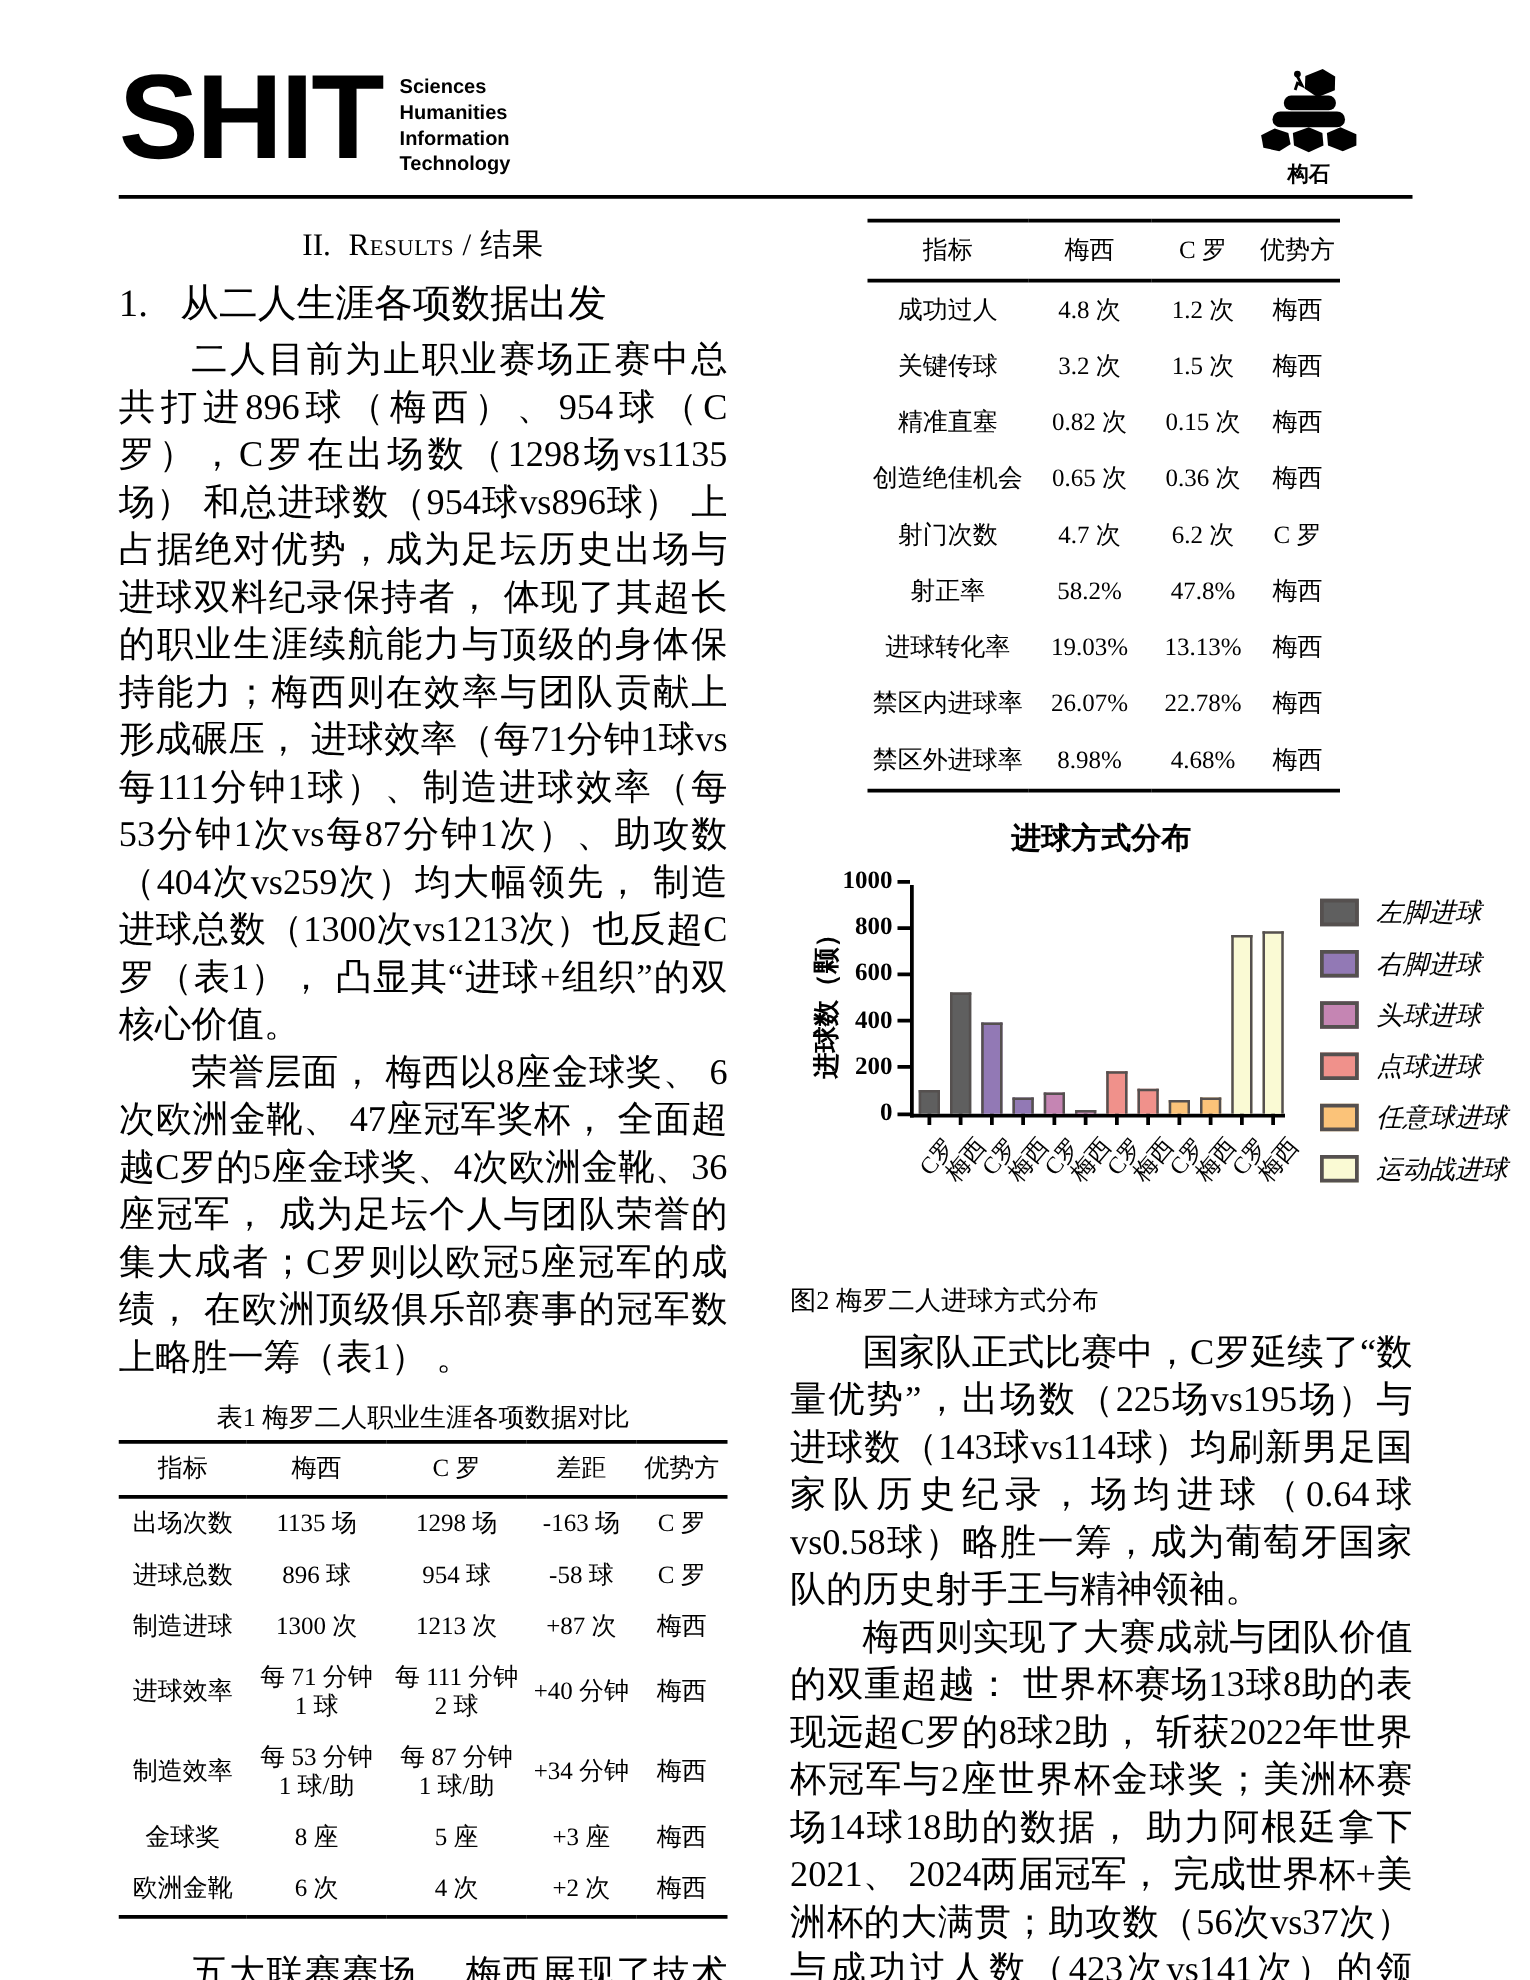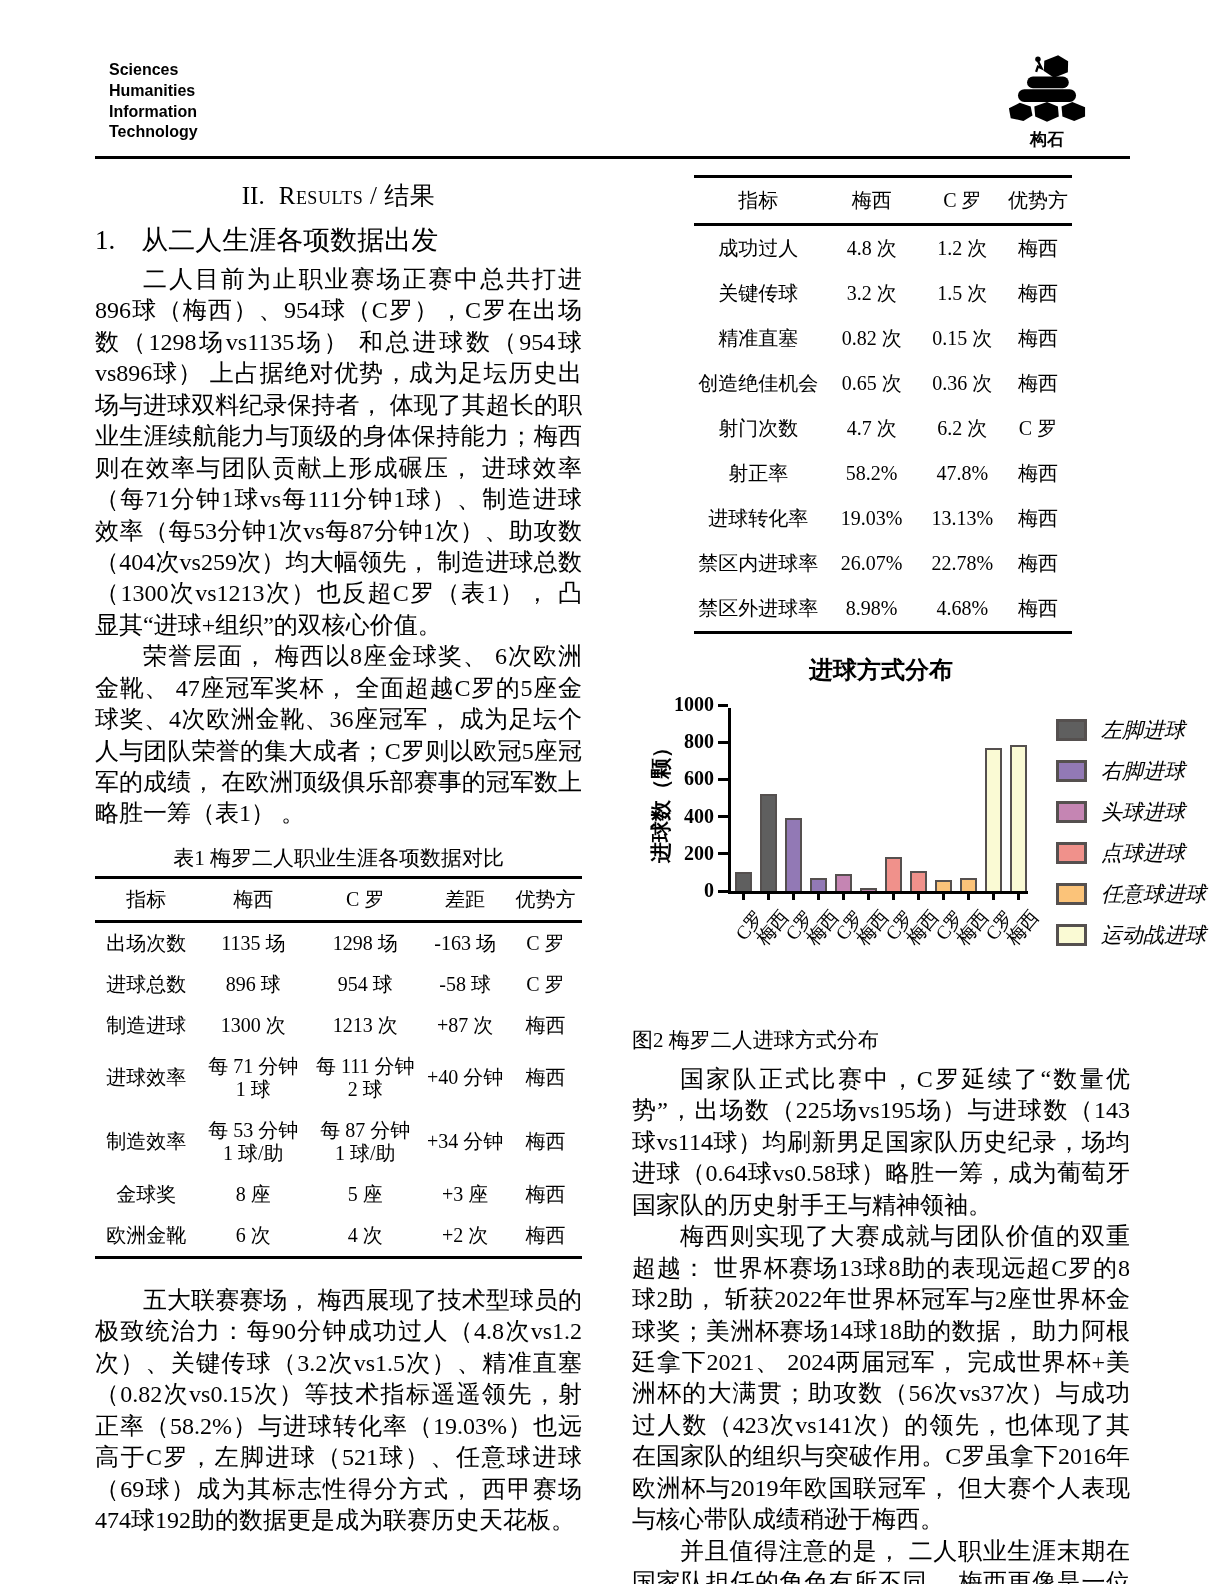--- a/index.html
+++ b/index.html
@@ -31,25 +31,25 @@
   .head-rule { border:none; border-top:3px solid #000; margin-top:4px; }
 
   
   .columns { display:flex; gap:50px; margin-top:14px; }
   .col-left  { width:487px; }
   .col-right { width:498px; }
 
   .sec-head { text-align:center; font-size:25px; margin:6px 0 10px 0; }
   .sec-head .sc { font-variant:small-caps; letter-spacing:0.5px; }
   .sec-head .num { margin-right:14px; }
-  .sub-head { font-size:27px; margin:2px 0 6px 0; }
+  .sub-head { font-size:31px; margin:2px 0 6px 0; }
   .sub-head .num { margin-right:26px; }
 
   p.body-par {
-    font-size:24px; line-height:1.31; text-align:justify;
+    font-size:29px; line-height:1.31; text-align:justify;
     text-indent:2em; text-justify:inter-ideograph;font-family:Liberation Serif, serif;
   }
   .table-caption { text-align:center; font-size:21px; margin:14px 0 4px 0; }
 
   
   table.booktab { border-collapse:collapse; border-top:3px solid #000; border-bottom:3px solid #000; }
   table.booktab th { border-bottom:3px solid #000; font-weight:normal; }
   table.booktab th, table.booktab td {
     font-size:20px; text-align:center; vertical-align:middle;
     padding:9px 4px; line-height:1.15;
@@ -100,20 +100,21 @@
   .legend-label { font-size:21px; white-space:nowrap; }
   .fig-caption { text-align:left; font-size:21px; margin:64px 0 10px 0; width:420px; }
 </style>
 </head>
 <body>
 
 <div class="page">
 
   <div class="masthead">
     <div class="logo-left">
+      <div class="logo-word">SHIT</div>
       <div class="logo-sub">
         <div>Sciences</div>
         <div>Humanities</div>
         <div>Information</div>
         <div>Technology</div>
       </div>
     </div>
     <div class="logo-right">
       <svg width="92" height="78" viewBox="0 0 100 86">
         <g fill="#000">

